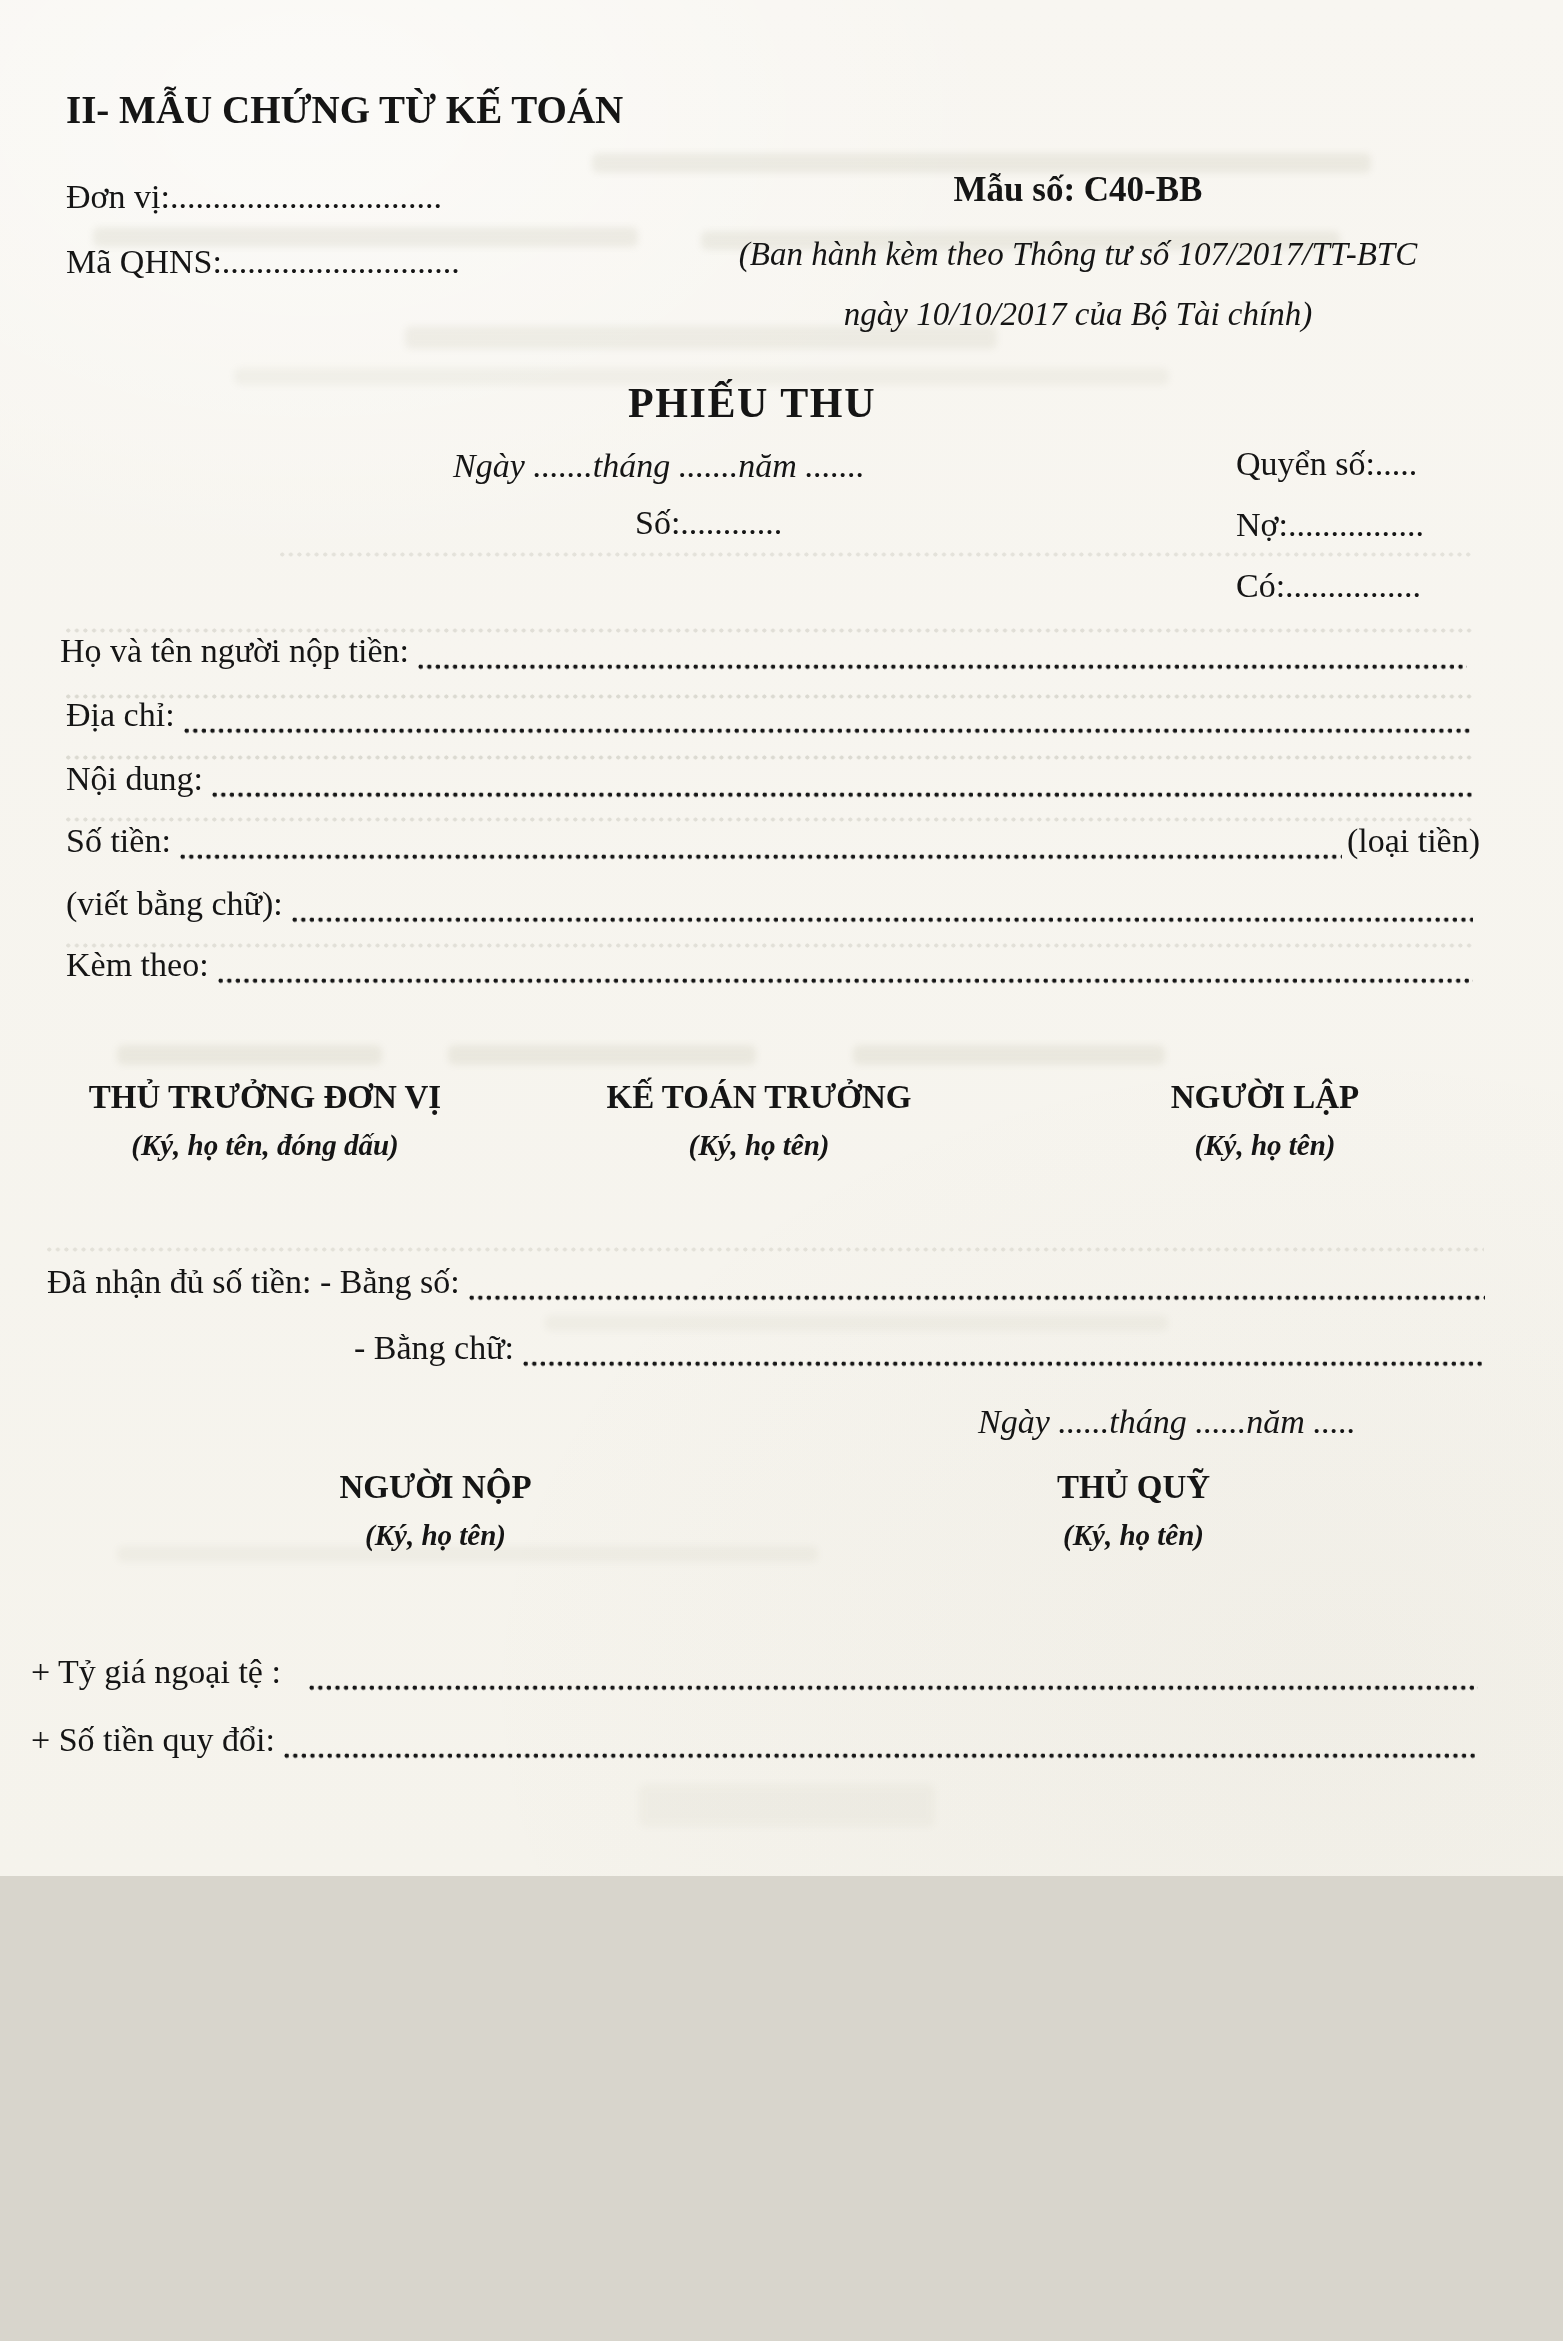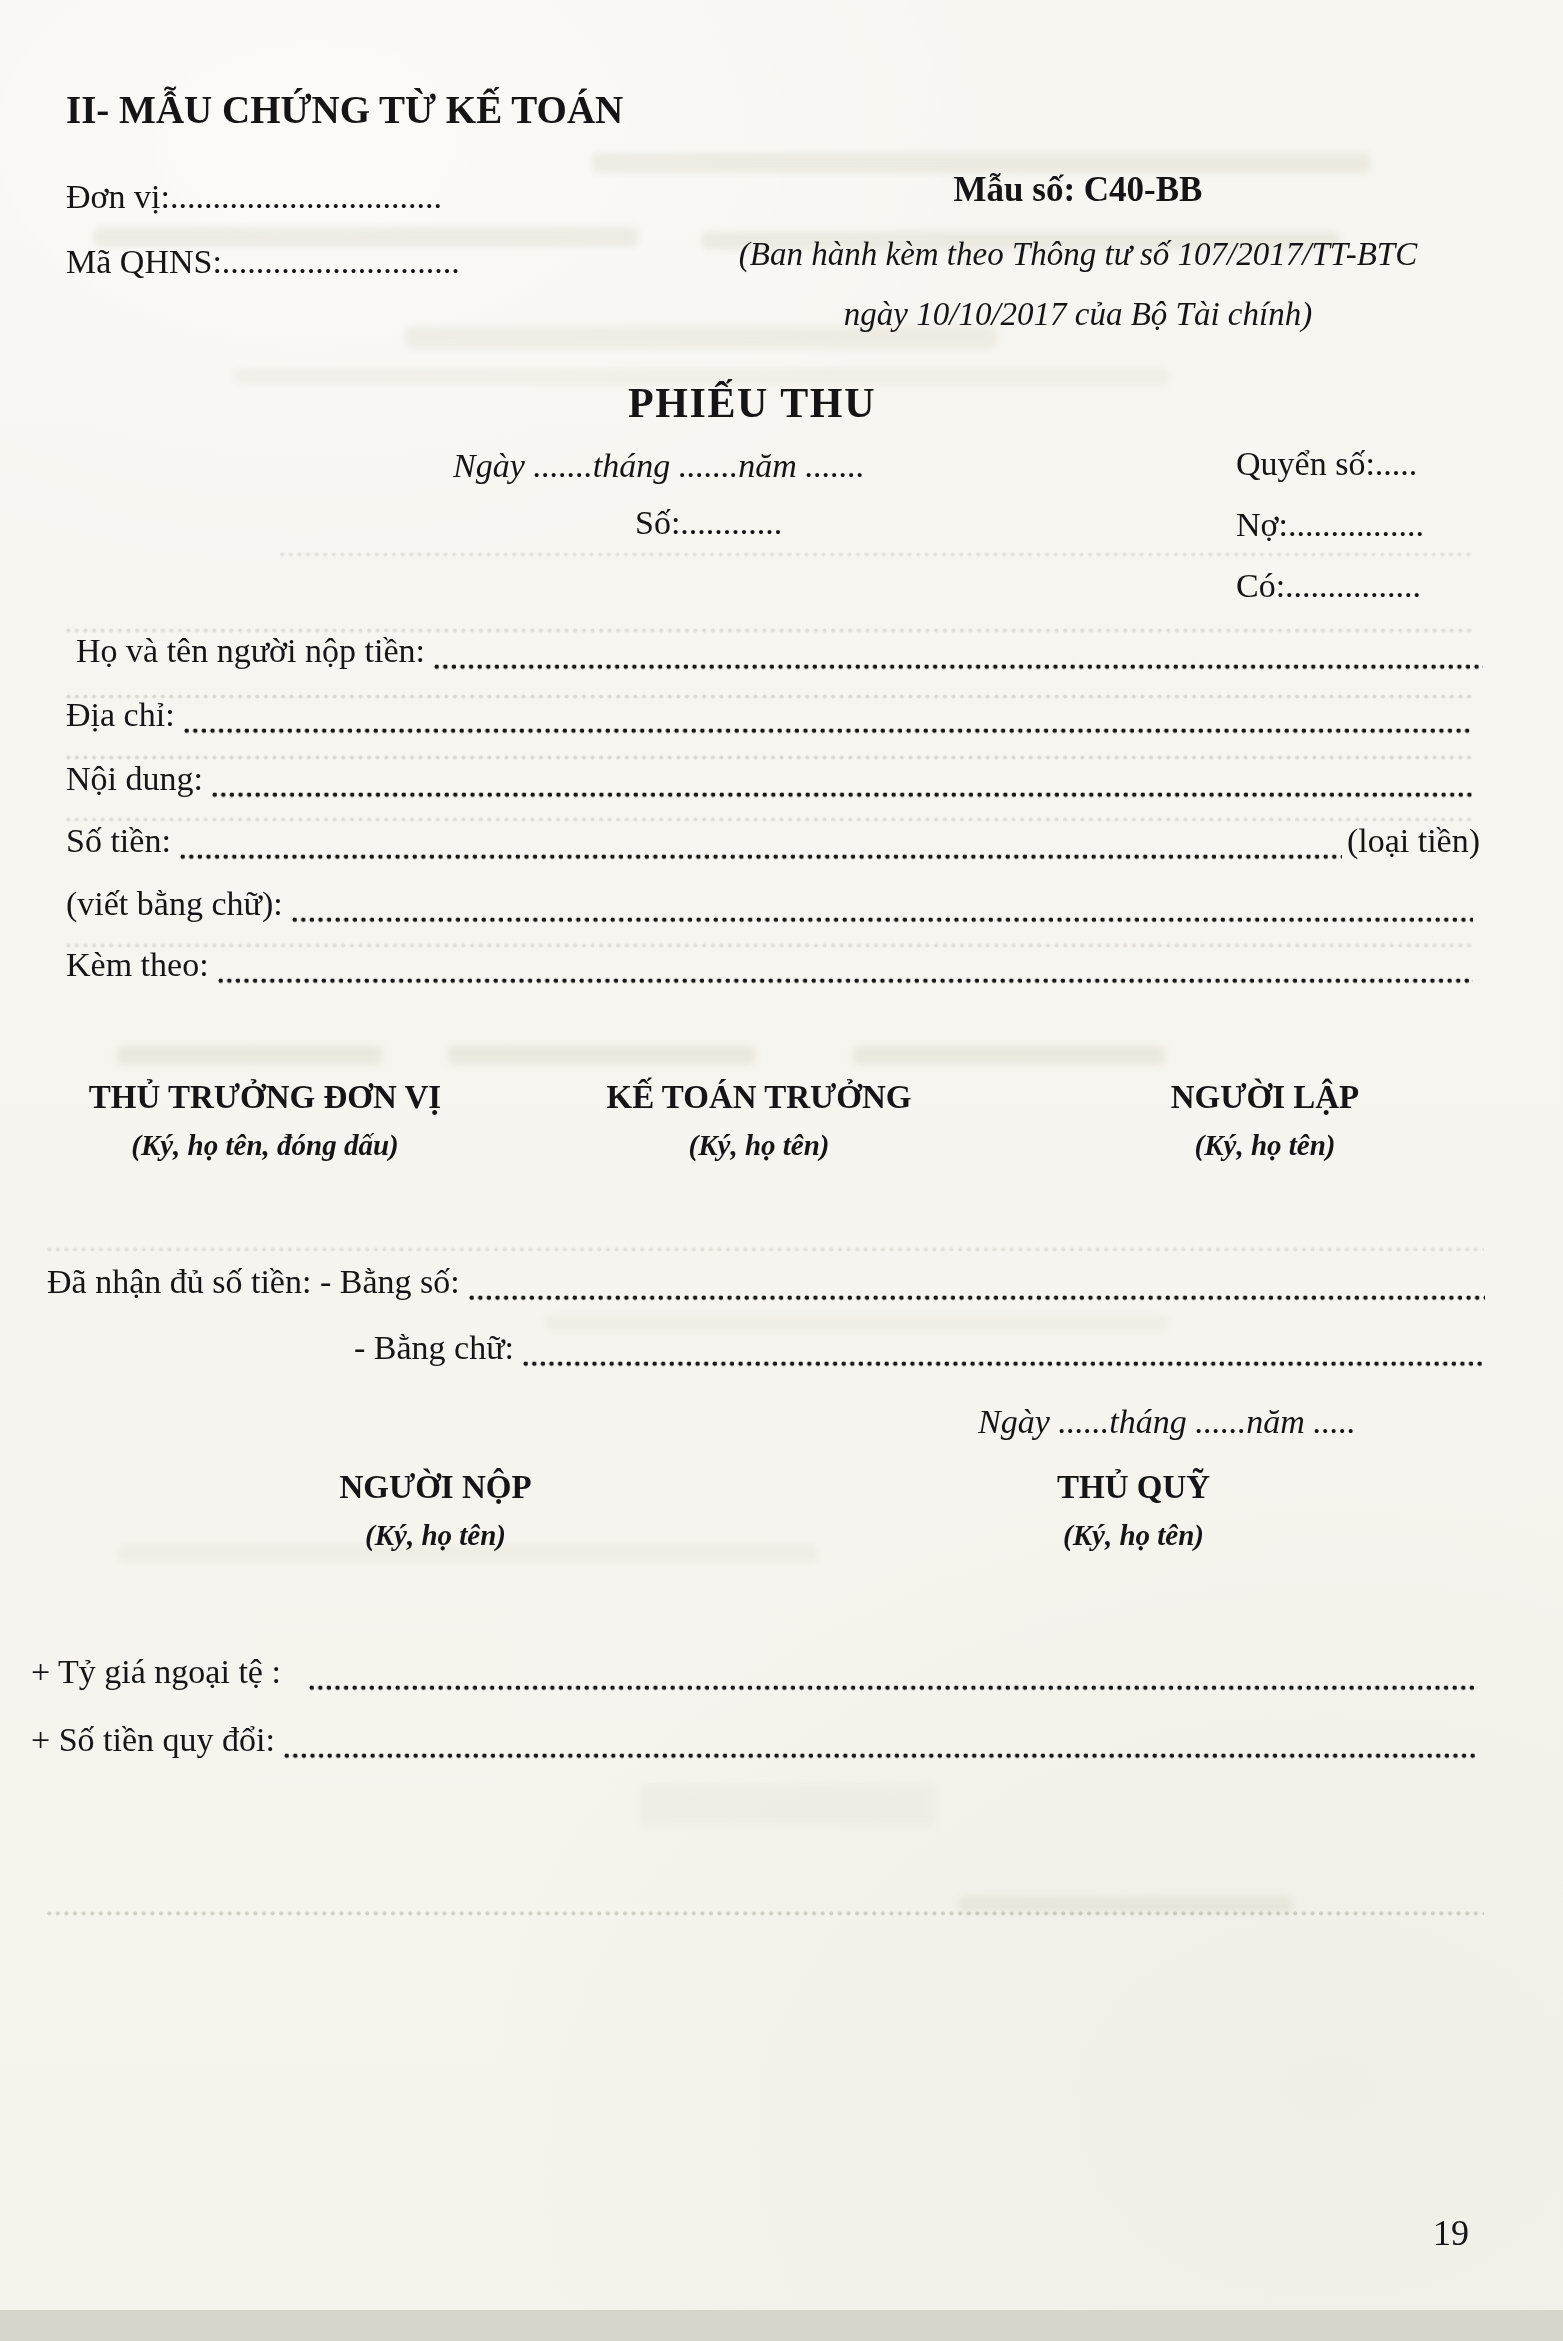--- a/index.html
+++ b/index.html
@@ -1,18 +1,18 @@
 <!DOCTYPE html>
 <html lang="vi" style="font-size:12.5px"><head>
 <meta charset="utf-8">
 <style>
   html,body{margin:0;padding:0;background:#d8d5cc;}
   .page{
     position:relative;
-    width:1563px;height:2310px;
+    width:1563px;height:1876px;
     margin:0 auto;
     overflow:hidden;
     color:#151515;
     font-family:"Liberation Serif","DejaVu Serif",serif;
     background:
       radial-gradient(1090px 701px at 20% 6%, rgba(255,255,255,0.5), transparent 65%),
       radial-gradient(1246px 935px at 85% 90%, rgba(120,110,80,0.04), transparent 70%),
       linear-gradient(#f8f6f1, #f5f3ec);
   }
   .abs{position:absolute;}
@@ -91,21 +91,21 @@
   <div class="abs i t43 ctr" style="left:607px;top:296px;width:942px;">ngày 10/10/2017 của Bộ Tài chính)</div>
 
   <div class="abs i t44 nw" style="left:453px;top:447px;">Ngày .......tháng .......năm .......</div>
   <div class="abs b t54 ctr" style="left:304px;top:379px;width:896px;">PHIẾU THU</div>
   <div class="abs t44 nw" style="left:635px;top:504px;">Số:............</div>
 
   <div class="abs t44 nw" style="left:1236px;top:445px;">Quyển số:.....</div>
   <div class="abs t44 nw" style="left:1236px;top:506px;">Nợ:................</div>
   <div class="abs t44 nw" style="left:1236px;top:567px;">Có:................</div>
 
-  <div class="abs frow t44" style="left:76px;top:632px;width:1410px;">
+  <div class="abs frow t44" style="left:60px;top:632px;width:1410px;">
     <span class="lbl">Họ và tên người nộp tiền:</span>
     <span class="leader"></span>
   </div>
   <div class="abs frow t44" style="left:66px;top:696px;width:1410px;">
     <span class="lbl">Địa chỉ:</span>
     <span class="leader"></span>
   </div>
   <div class="abs frow t44" style="left:66px;top:760px;width:1410px;">
     <span class="lbl">Nội dung:</span>
     <span class="leader"></span>

